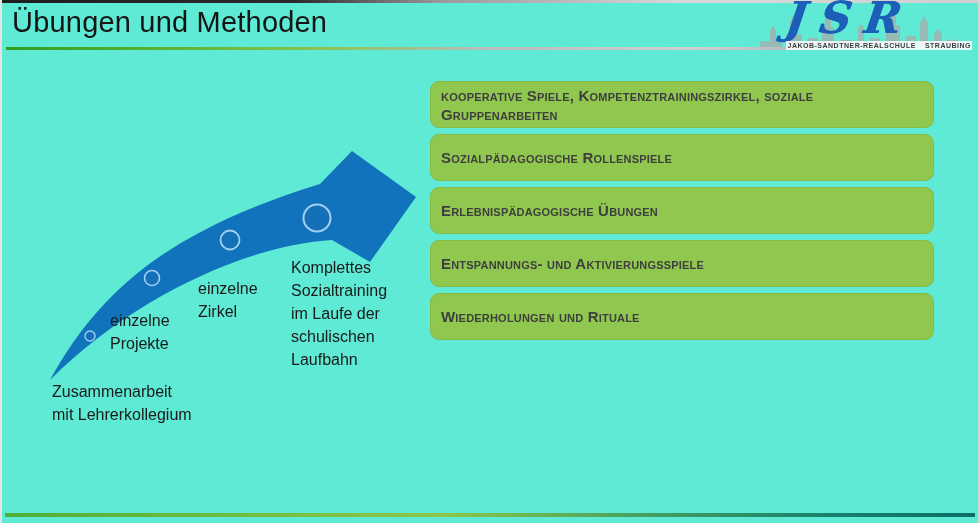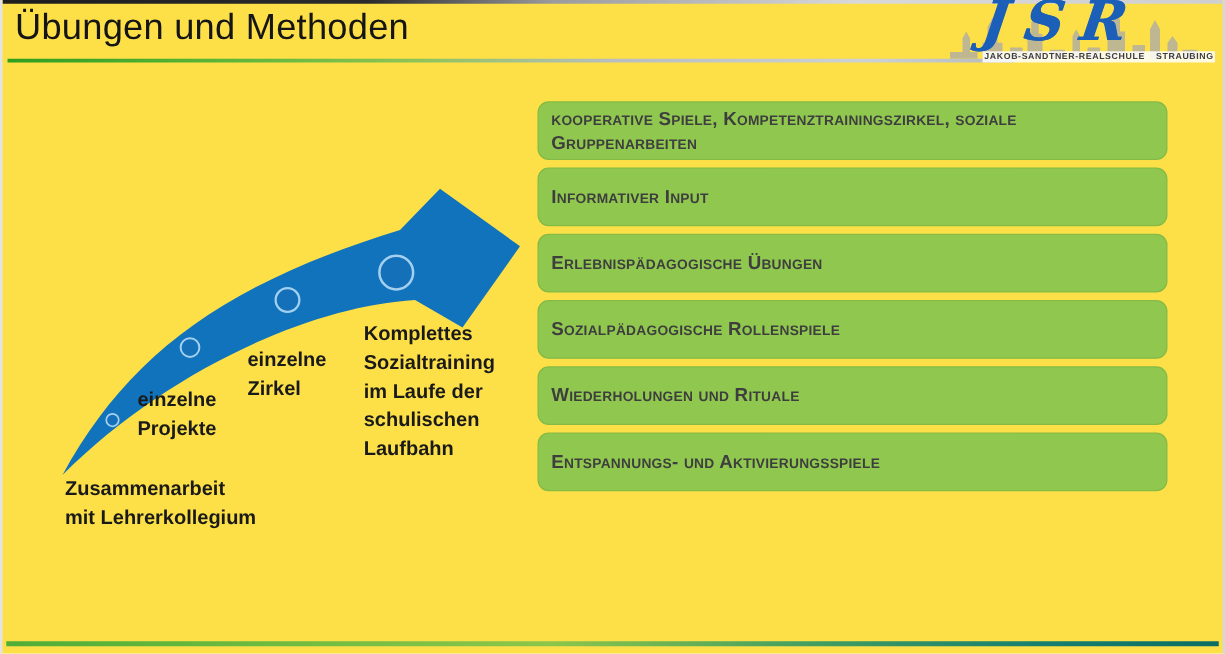--- a/index.html
+++ b/index.html
@@ -1,19 +1,19 @@
 <!DOCTYPE html>
 <html><head>
 <meta charset="utf-8">
 <style>
   html,body{margin:0;padding:0;background:#ffffff;}
   .slide{
     position:relative;
     width:980px;height:523px;
-    background:#fde047;
+    background:#5eead4;
     overflow:hidden;
     font-family:"Liberation Sans", sans-serif;
     border-left:2px solid #e3e3e3;
     border-right:2px solid #d7d7d7;
     box-sizing:border-box;
   }
   .top-edge{
     position:absolute;left:0;top:0;width:100%;height:3px;
     background:linear-gradient(90deg,#1e1e1e 0%,#2b2b2b 30%,#9a9a9a 45%,#d9d9d9 70%,#cfcfcf 100%);
   }
@@ -41,21 +41,20 @@
     position:absolute;right:2px;bottom:0;
     display:flex;gap:9px;align-items:baseline;
     font-size:7px;font-weight:bold;color:#3d3d3d;letter-spacing:0.5px;
     background:rgba(255,255,255,0.85);padding:1px 1px;
   }
   .arrow-wrap{position:absolute;left:30px;top:130px;width:420px;height:270px;}
   .stage-label{
     position:absolute;
     font-size:16px;line-height:23px;color:#1a1a1a;
     white-space:pre-line;
-    font-weight:bold;
   }
   .stage-label.centered{text-align:left;}
   .label-1{left:50px;top:380px;width:175px;}
   .label-2{left:108px;top:309px;width:85px;}
   .label-3{left:196px;top:277px;width:85px;}
   .label-4{left:289px;top:256px;width:118px;text-align:left;}
   .methods{
     position:absolute;left:428px;top:81px;width:504px;
     display:flex;flex-direction:column;gap:6px;
   }
@@ -141,31 +140,28 @@
 im Laufe der
 schulischen
 Laufbahn</div>
 
   <div class="methods">
     <div class="method-box">
       <span>kooperative Spiele, Kompetenztrainingszirkel, soziale
 Gruppenarbeiten</span>
     </div>
     <div class="method-box">
-      <span>Informativer Input</span>
+      <span>Sozialpädagogische Rollenspiele</span>
     </div>
     <div class="method-box">
       <span>Erlebnispädagogische Übungen</span>
     </div>
     <div class="method-box">
-      <span>Sozialpädagogische Rollenspiele</span>
+      <span>Entspannungs- und Aktivierungsspiele</span>
     </div>
     <div class="method-box">
       <span>Wiederholungen und Rituale</span>
-    </div>
-    <div class="method-box">
-      <span>Entspannungs- und Aktivierungsspiele</span>
     </div>
   </div>
 
   <div class="bottom-line"></div>
 
 </div>
 
 </body></html>

